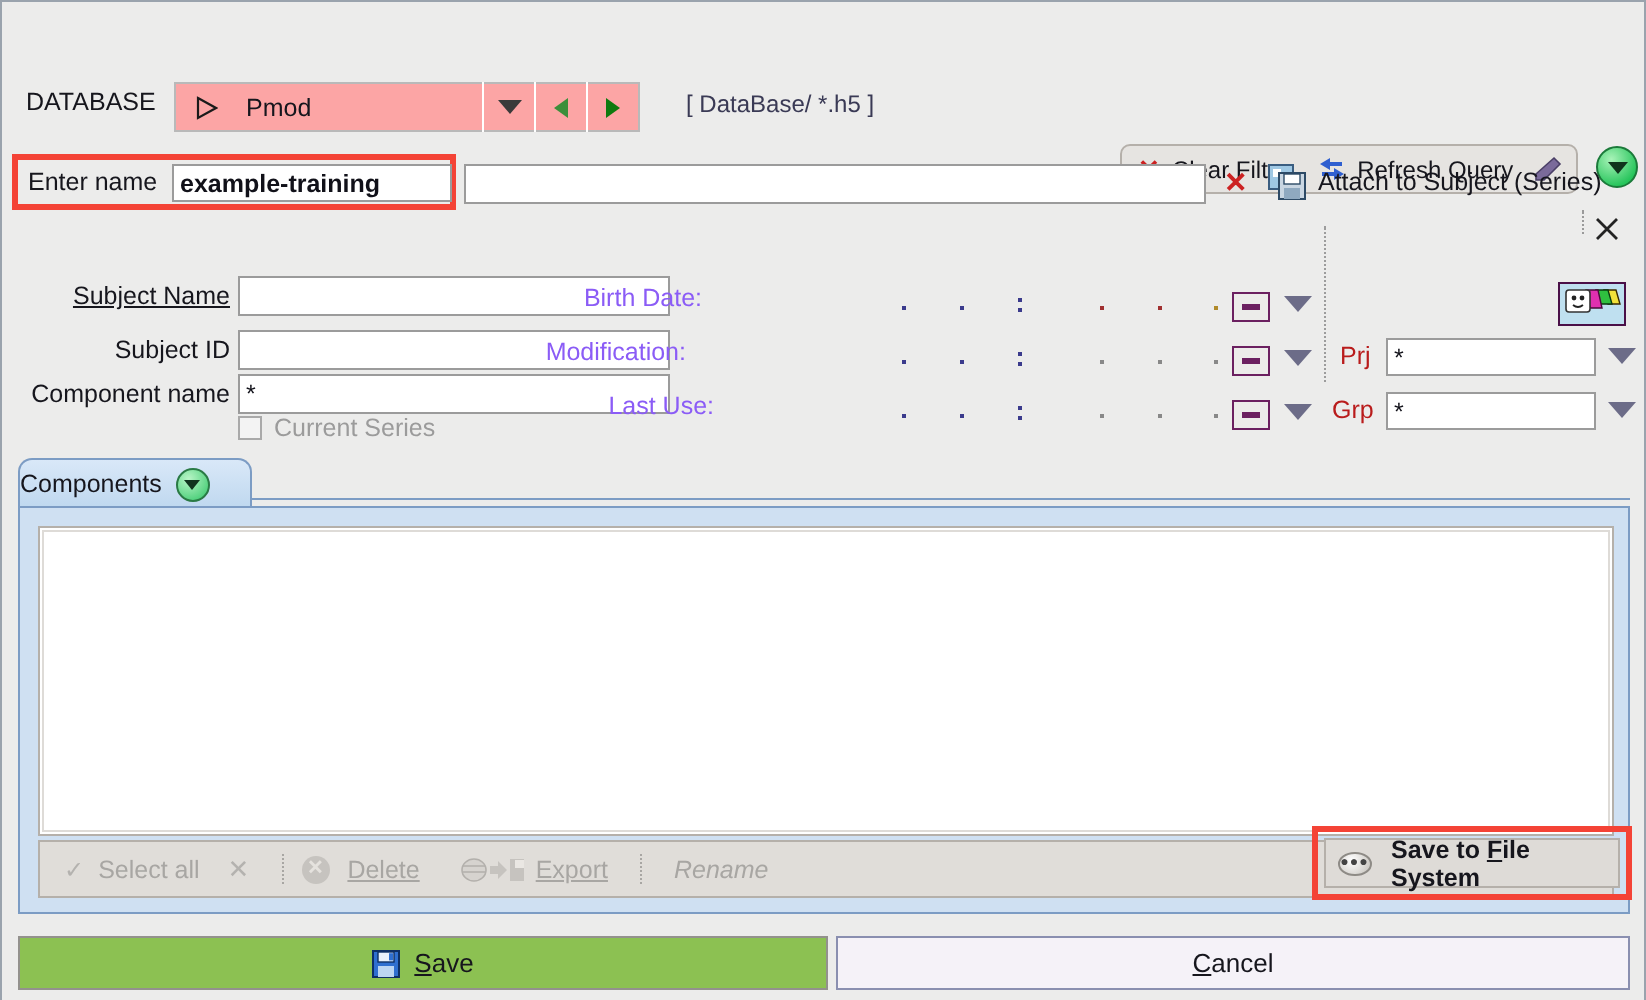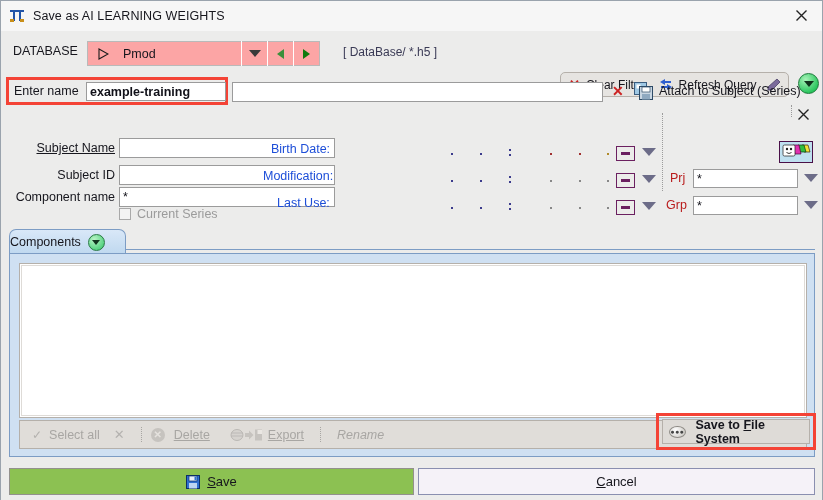--- a/index.html
+++ b/index.html
@@ -202,21 +202,21 @@
     padding: 0 3px; outline: none;
   }
   .chk-wrap { position:absolute; left:118px; top:96px; display:flex; align-items:center;}
   .chk-box {
     width: 12px; height: 12px; border:1px solid #a9a9a9; background:#f3f3f3;
     box-sizing:border-box;
   }
   .chk-label { margin-left:6px; font-size:12.5px; color:#9b9b9b;}
 
   .date-label {
-    position: absolute; font-size: 12.5px; color:#1d4ed8; text-align:left;
+    position: absolute; font-size: 12.5px; color:#8b5cf6; text-align:right;
     width: 80px;
   }
   .dot-blue { position:absolute; width:2px; height:2px; background:#3b3b8c;}
   .dot-red  { position:absolute; width:2px; height:2px; background:#a03030;}
   .dot-gray { position:absolute; width:2px; height:2px; background:#888;}
   .dot-orng { position:absolute; width:2px; height:2px; background:#b08a2a;}
 
   .date-btn {
     position:absolute; width:19px; height:15px;
     border:1px solid #6b2060; background:#ececea;
@@ -361,35 +361,20 @@
   .bottom-strip {
     position:absolute; left:0; top:459px; width:821px; height:40px;
     background:#ececeb;
   }
 </style>
 </head>
 <body>
 
 <div class="window">
 
-  <div class="titlebar">
-    <div class="title-icon">
-      <span class="bar b1"></span>
-        <span class="bar b2"></span>
-      <span class="bar b3"></span>
-        <span class="bar b4"></span>
-        <span class="bar b5"></span>
-    </div>
-    <span class="title-text">Save as AI LEARNING WEIGHTS</span>
-    <div class="titlebar-close">
-      <svg width="13" height="13" viewBox="0 0 13 13">
-          <path d="M1.5 1.5 L11.5 11.5 M11.5 1.5 L1.5 11.5" stroke="#232323" stroke-width="1.4" fill="none"></path>
-        </svg>
-    </div>
-  </div>
 
   <div class="db-row">
     <span class="db-label">DATABASE</span>
 
     <div class="db-combo">
       <svg class="play-tri" viewBox="0 0 11 12">
         <path d="M1 1 L10 6 L1 11 Z" fill="none" stroke="#1a1a1a" stroke-width="1.1"></path>
       </svg>
       <span class="dbname">Pmod</span>
       <div class="seg">

